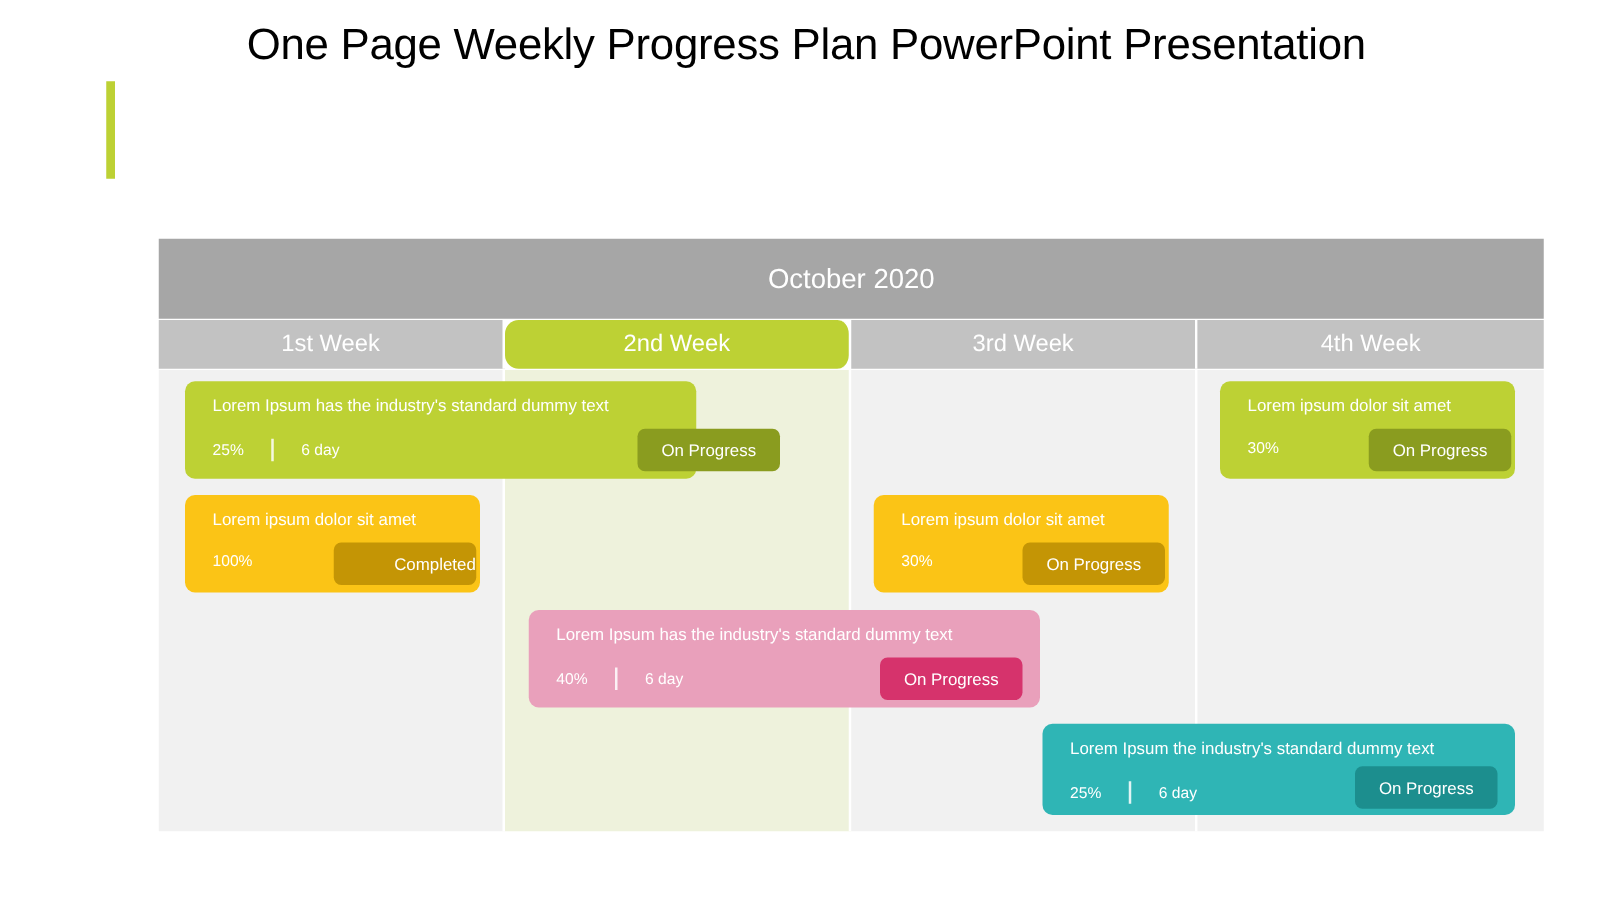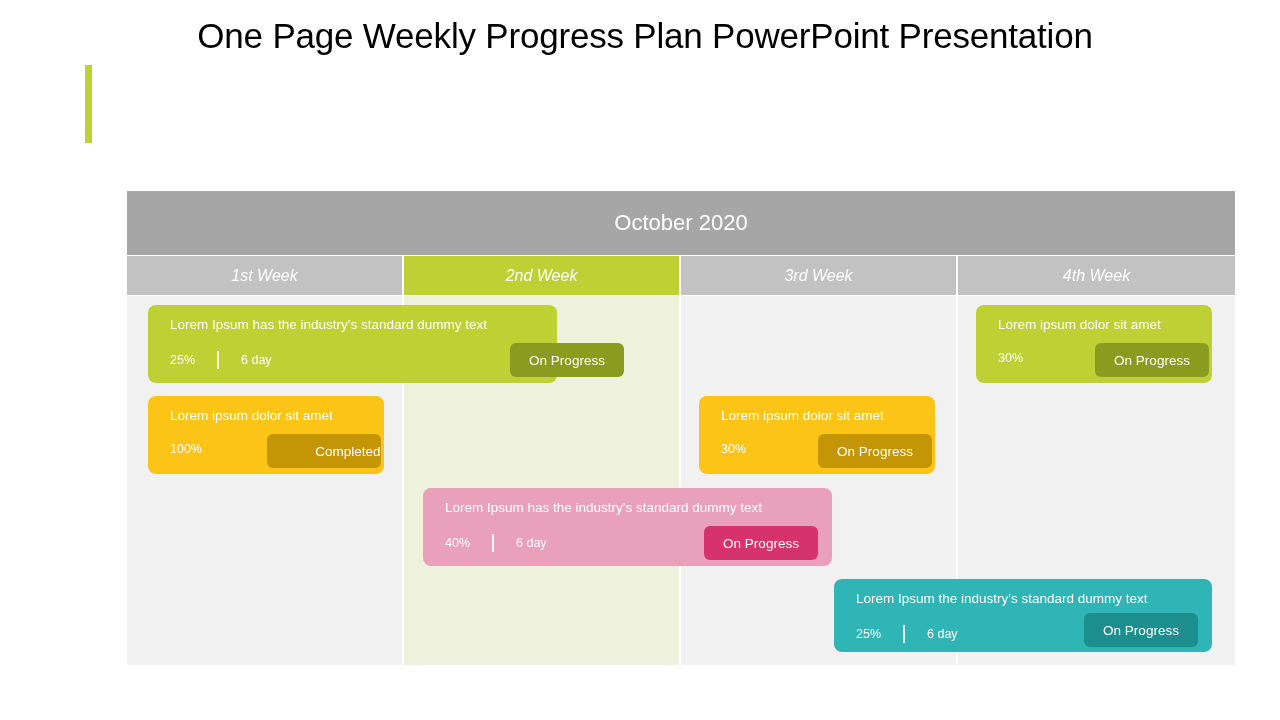--- a/index.html
+++ b/index.html
@@ -68,29 +68,28 @@
     position: absolute;
     left: 0; top: 65px;
     width: 1108px;
     height: 39px;
     display: flex;
   }
   .week-head {
     height: 39px;
     background: #c2c2c2;
     color: #ffffff;
-    font-size: 16px;
+    font-size: 19px;
     display: flex;
     align-items: center;
     justify-content: center;
     border-right: 2px solid #ffffff;
-    font-style: italic;
   }
   .week-head:last-child { border-right: none; }
-  .week-head.active { background: #bdd134; }
+  .week-head.active { background: #bdd134; border-radius: 11px; }
 
   
   .body-row {
     position: absolute;
     left: 0; top: 105px;
     width: 1108px;
     height: 369px;
     display: flex;
   }
   .week-col {

